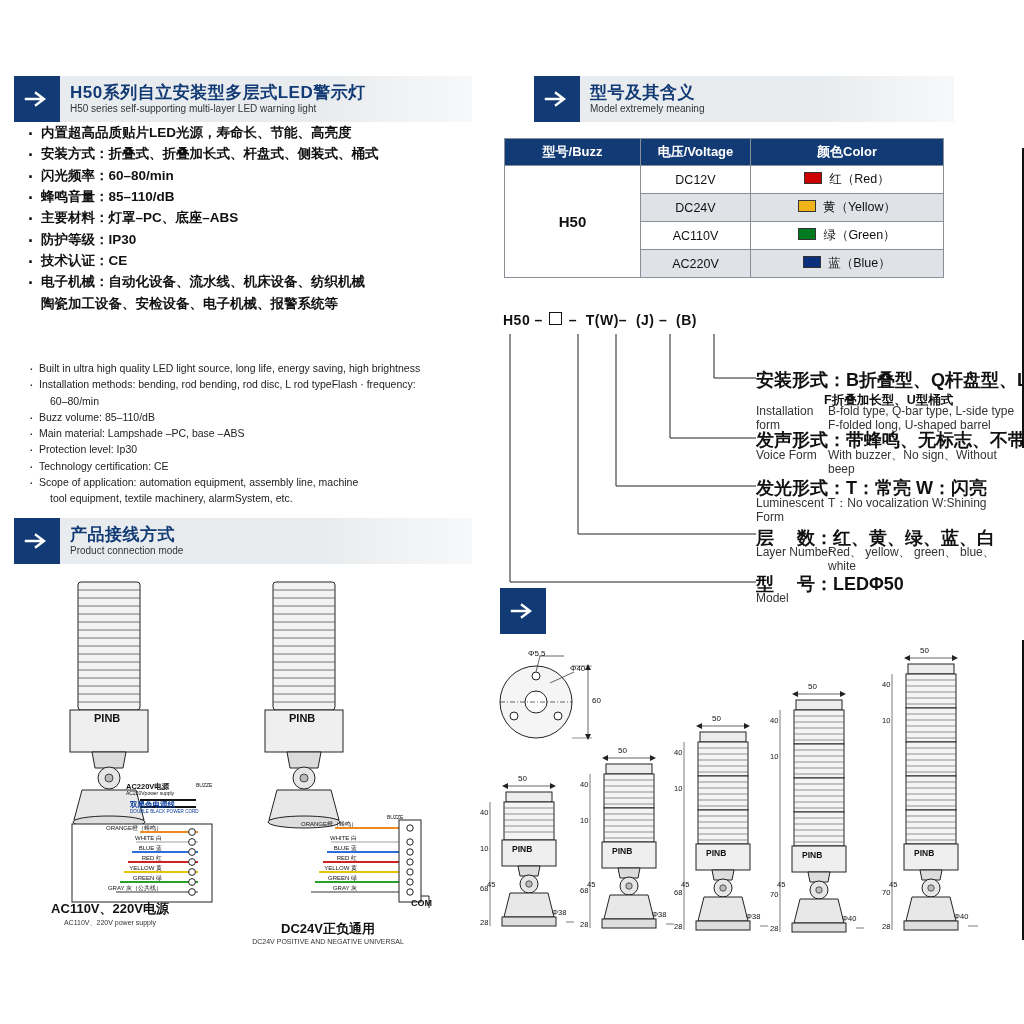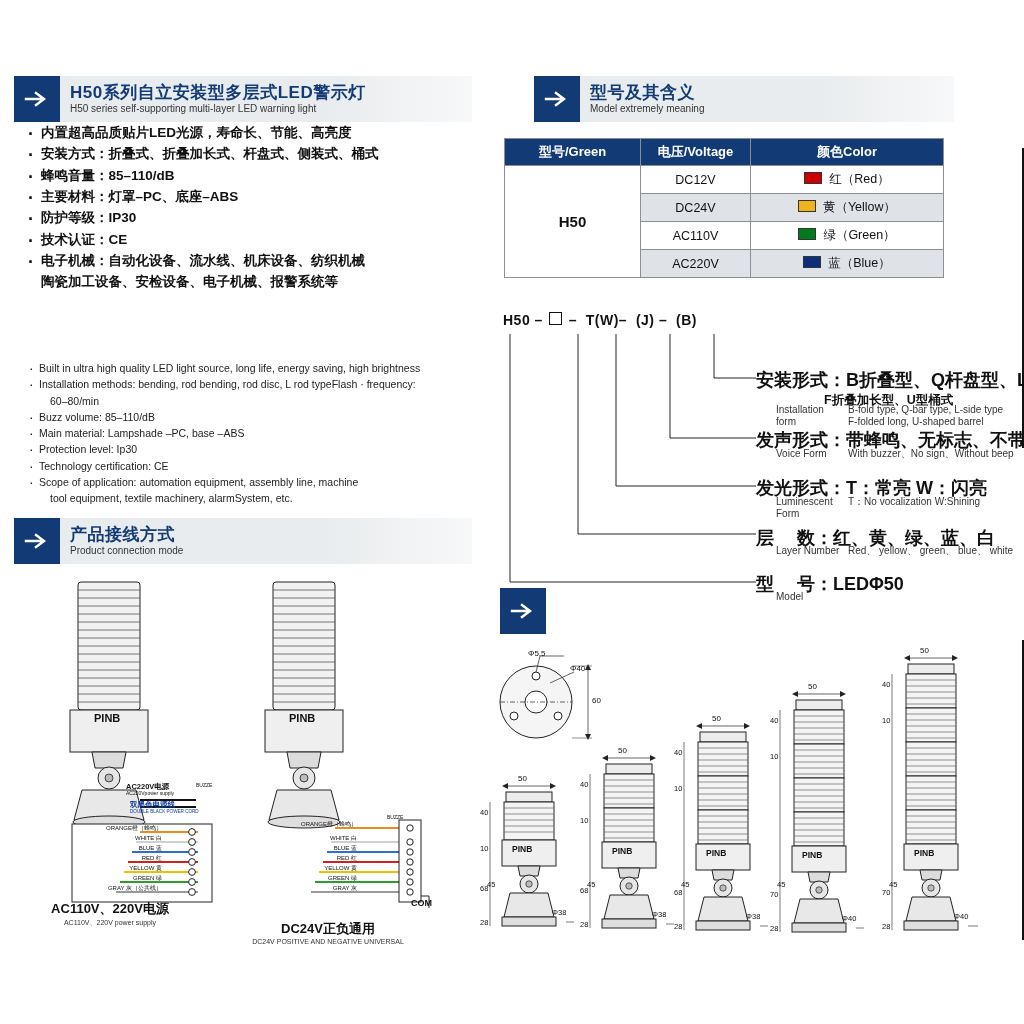--- a/index.html
+++ b/index.html
@@ -89,21 +89,21 @@
     font-size:14px; font-weight:bold; letter-spacing:.5px; white-space:nowrap;
   }
   .naming .sqbox {
     display:inline-block; width:13px; height:13px; border:1.3px solid #111;
     vertical-align:0px; margin:0 2px;
   }
   .naming svg { position:absolute; left:0; top:0; }
   .nrow { position:absolute; font-size:11.5px; }
   .nrow .cn { font-size:18px; font-weight:bold; color:#111; white-space:nowrap; }
   .nrow .cn2 { font-size:12.5px; font-weight:bold; color:#111; white-space:nowrap; }
-  .nlabel { position:absolute; font-size:10px; color:#333; line-height:1.18;margin-left:20px; }
+  .nlabel { position:absolute; font-size:12px; color:#333; line-height:1.18; }
 
   
   .wire-cap { position:absolute; text-align:center; }
   .wire-cap .cn { font-size:13px; font-weight:bold; }
   .wire-cap .en { font-size:7px; color:#333; }
 
   .fig { position:absolute; }
   svg { overflow:visible; }
 </style>
 </head>
@@ -119,20 +119,21 @@
     </div>
     <div class="sec-titlewrap">
       <div class="sec-cn">H50系列自立安装型多层式LED警示灯</div>
       <div class="sec-en">H50 series self-supporting multi-layer LED warning light</div>
     </div>
   </div>
 
   <ul class="cn-list">
     <li>内置超高品质贴片LED光源，寿命长、节能、高亮度</li>
     <li>安装方式：折叠式、折叠加长式、杆盘式、侧装式、桶式</li>
+    <li>闪光频率：60–80/min</li>
     <li>蜂鸣音量：85–110/dB</li>
     <li>主要材料：灯罩–PC、底座–ABS</li>
     <li>防护等级：IP30</li>
     <li>技术认证：CE</li>
     <li>电子机械：自动化设备、流水线、机床设备、纺织机械</li>
     <li class="noDot">陶瓷加工设备、安检设备、电子机械、报警系统等</li>
   </ul>
 
   <ul class="en-list">
     <li>Built in ultra high quality LED light source, long life, energy  saving, high brightness</li>
@@ -154,21 +155,21 @@
     </div>
     <div class="sec-titlewrap">
       <div class="sec-cn">型号及其含义</div>
       <div class="sec-en">Model extremely meaning</div>
     </div>
   </div>
 
   <table class="model-table">
     <tbody>
         <tr>
-      <th style="width:136px;">型号/Green</th>
+      <th style="width:136px;">型号/Buzz</th>
       <th style="width:110px;">电压/Voltage</th>
       <th>颜色Color</th>
     </tr>
     <tr>
       <td class="model-cell" rowspan="4">H50</td>
       <td>DC12V</td>
       <td class="colorcell"><span class="swatch" style="background:#cc0000"></span><span>红（Red）</span></td>
     </tr>
     <tr>
       <td class="alt">DC24V</td>

